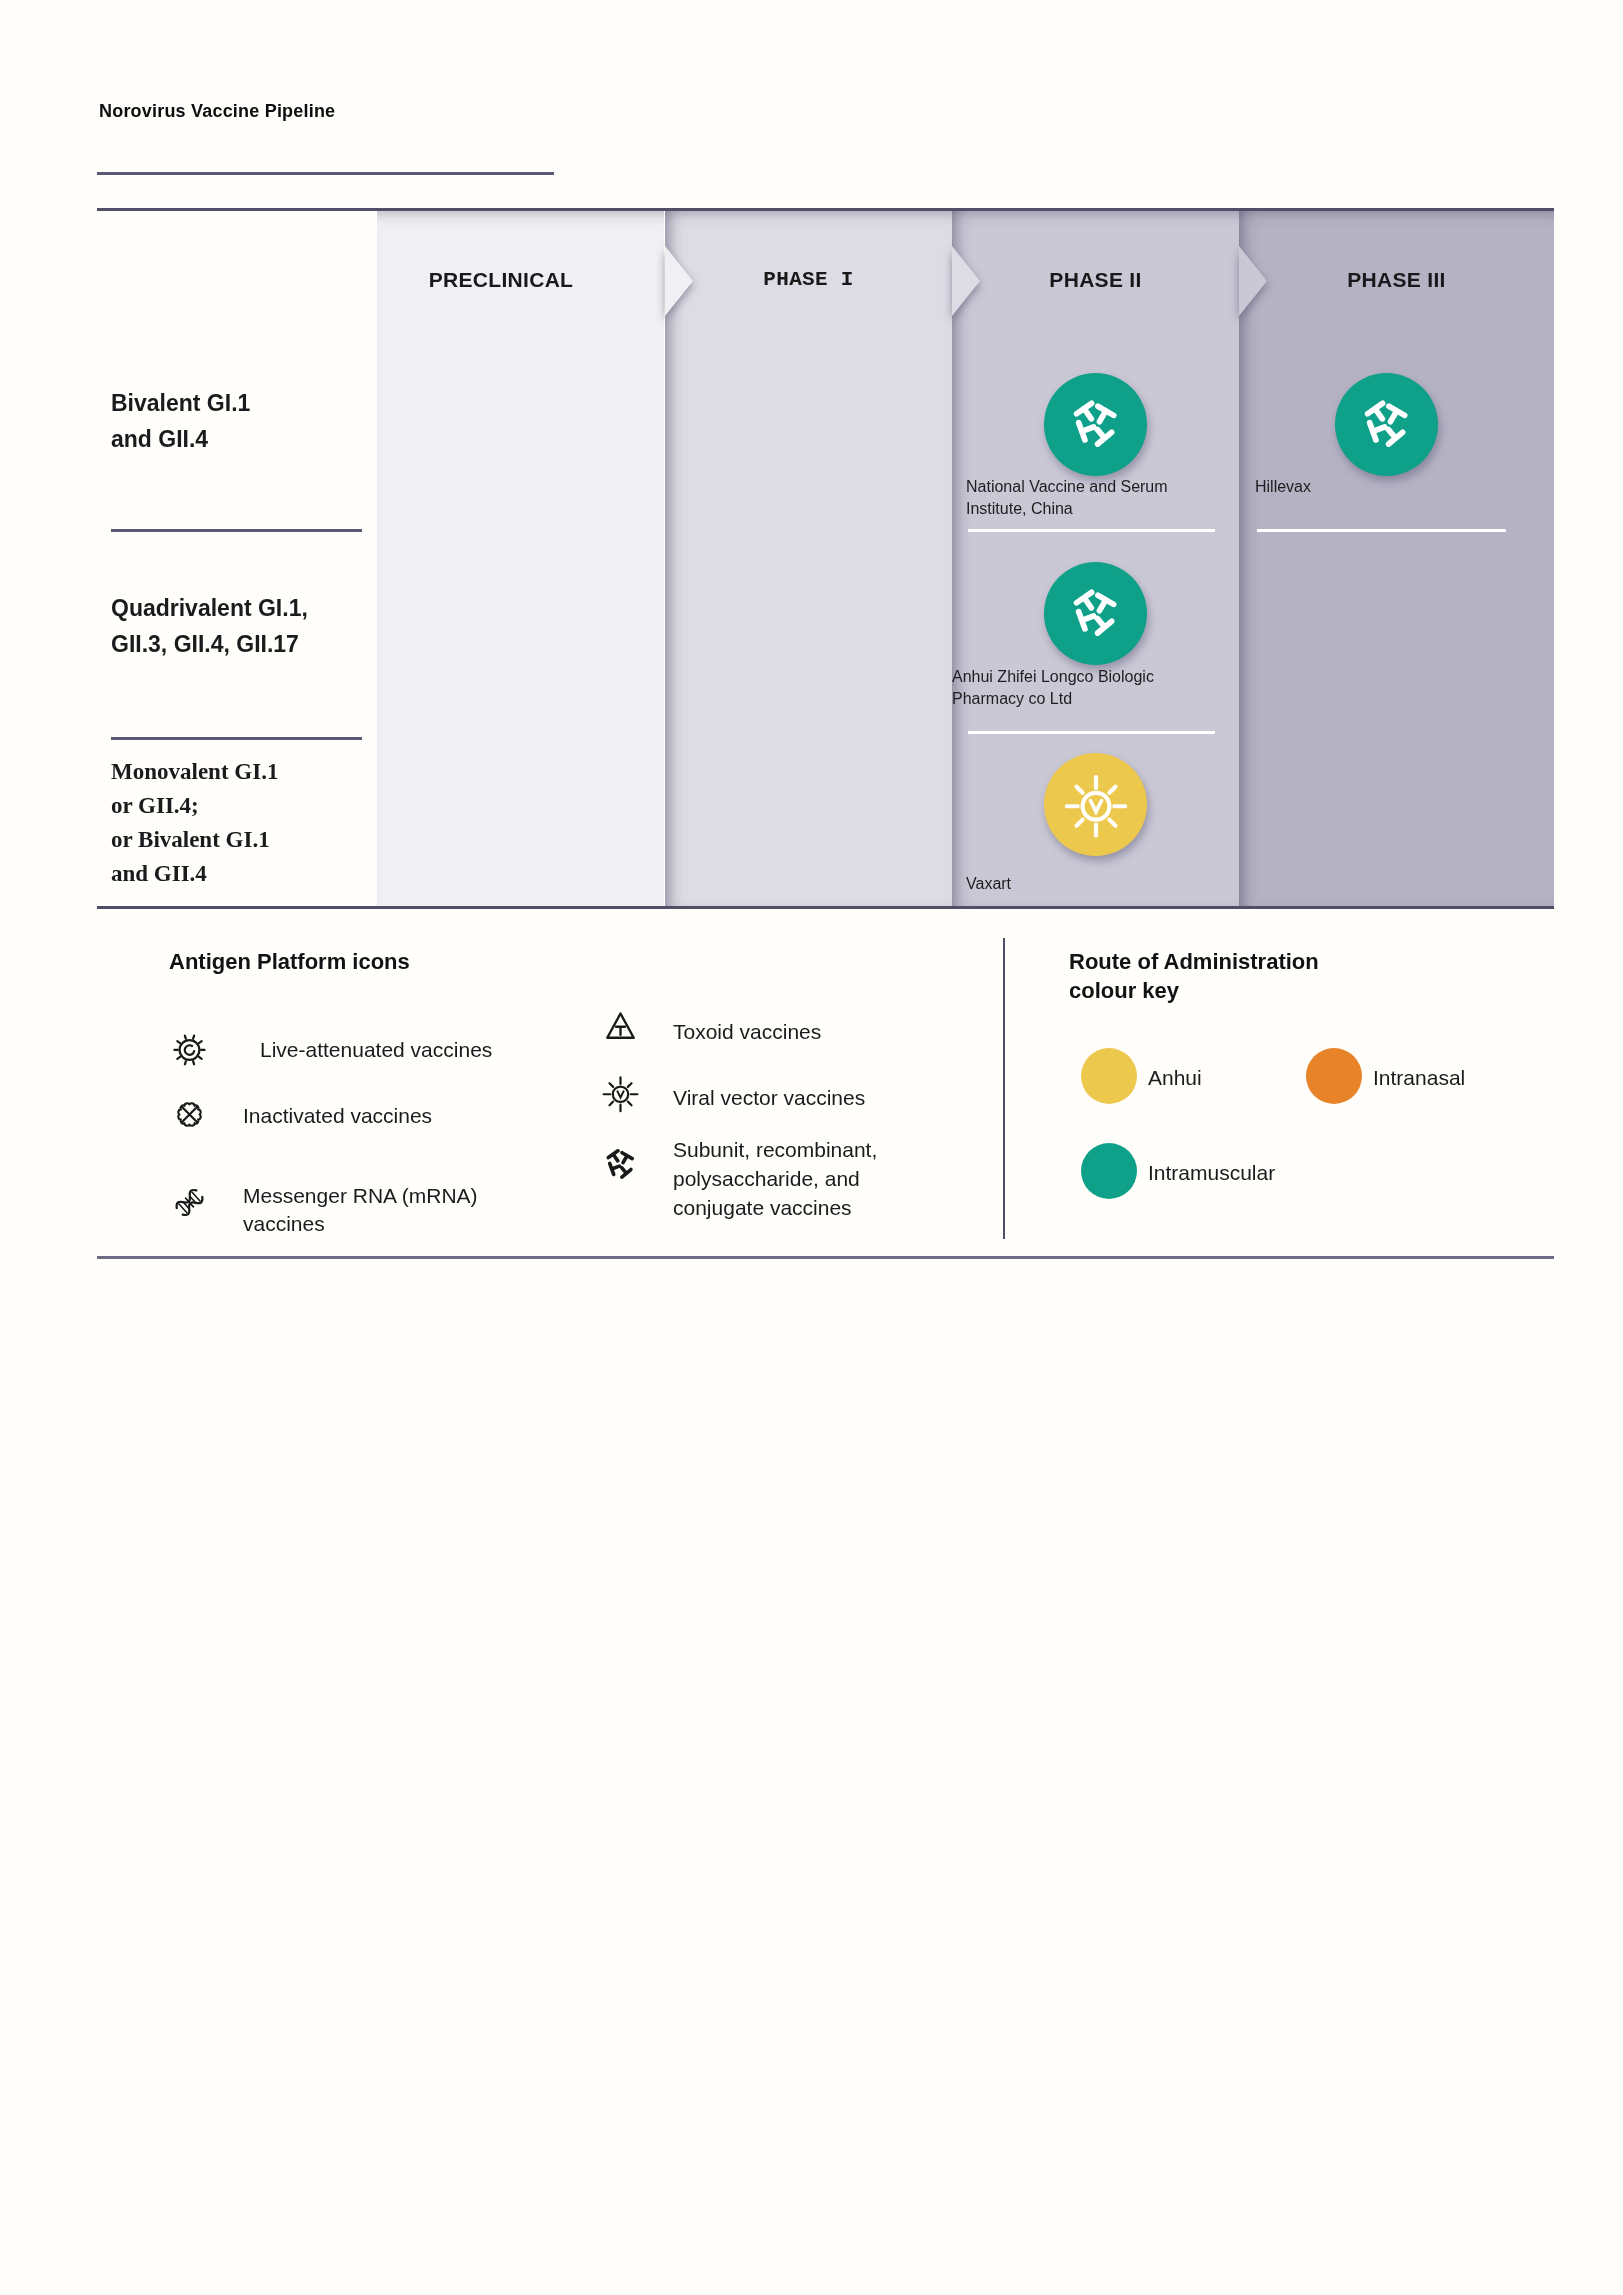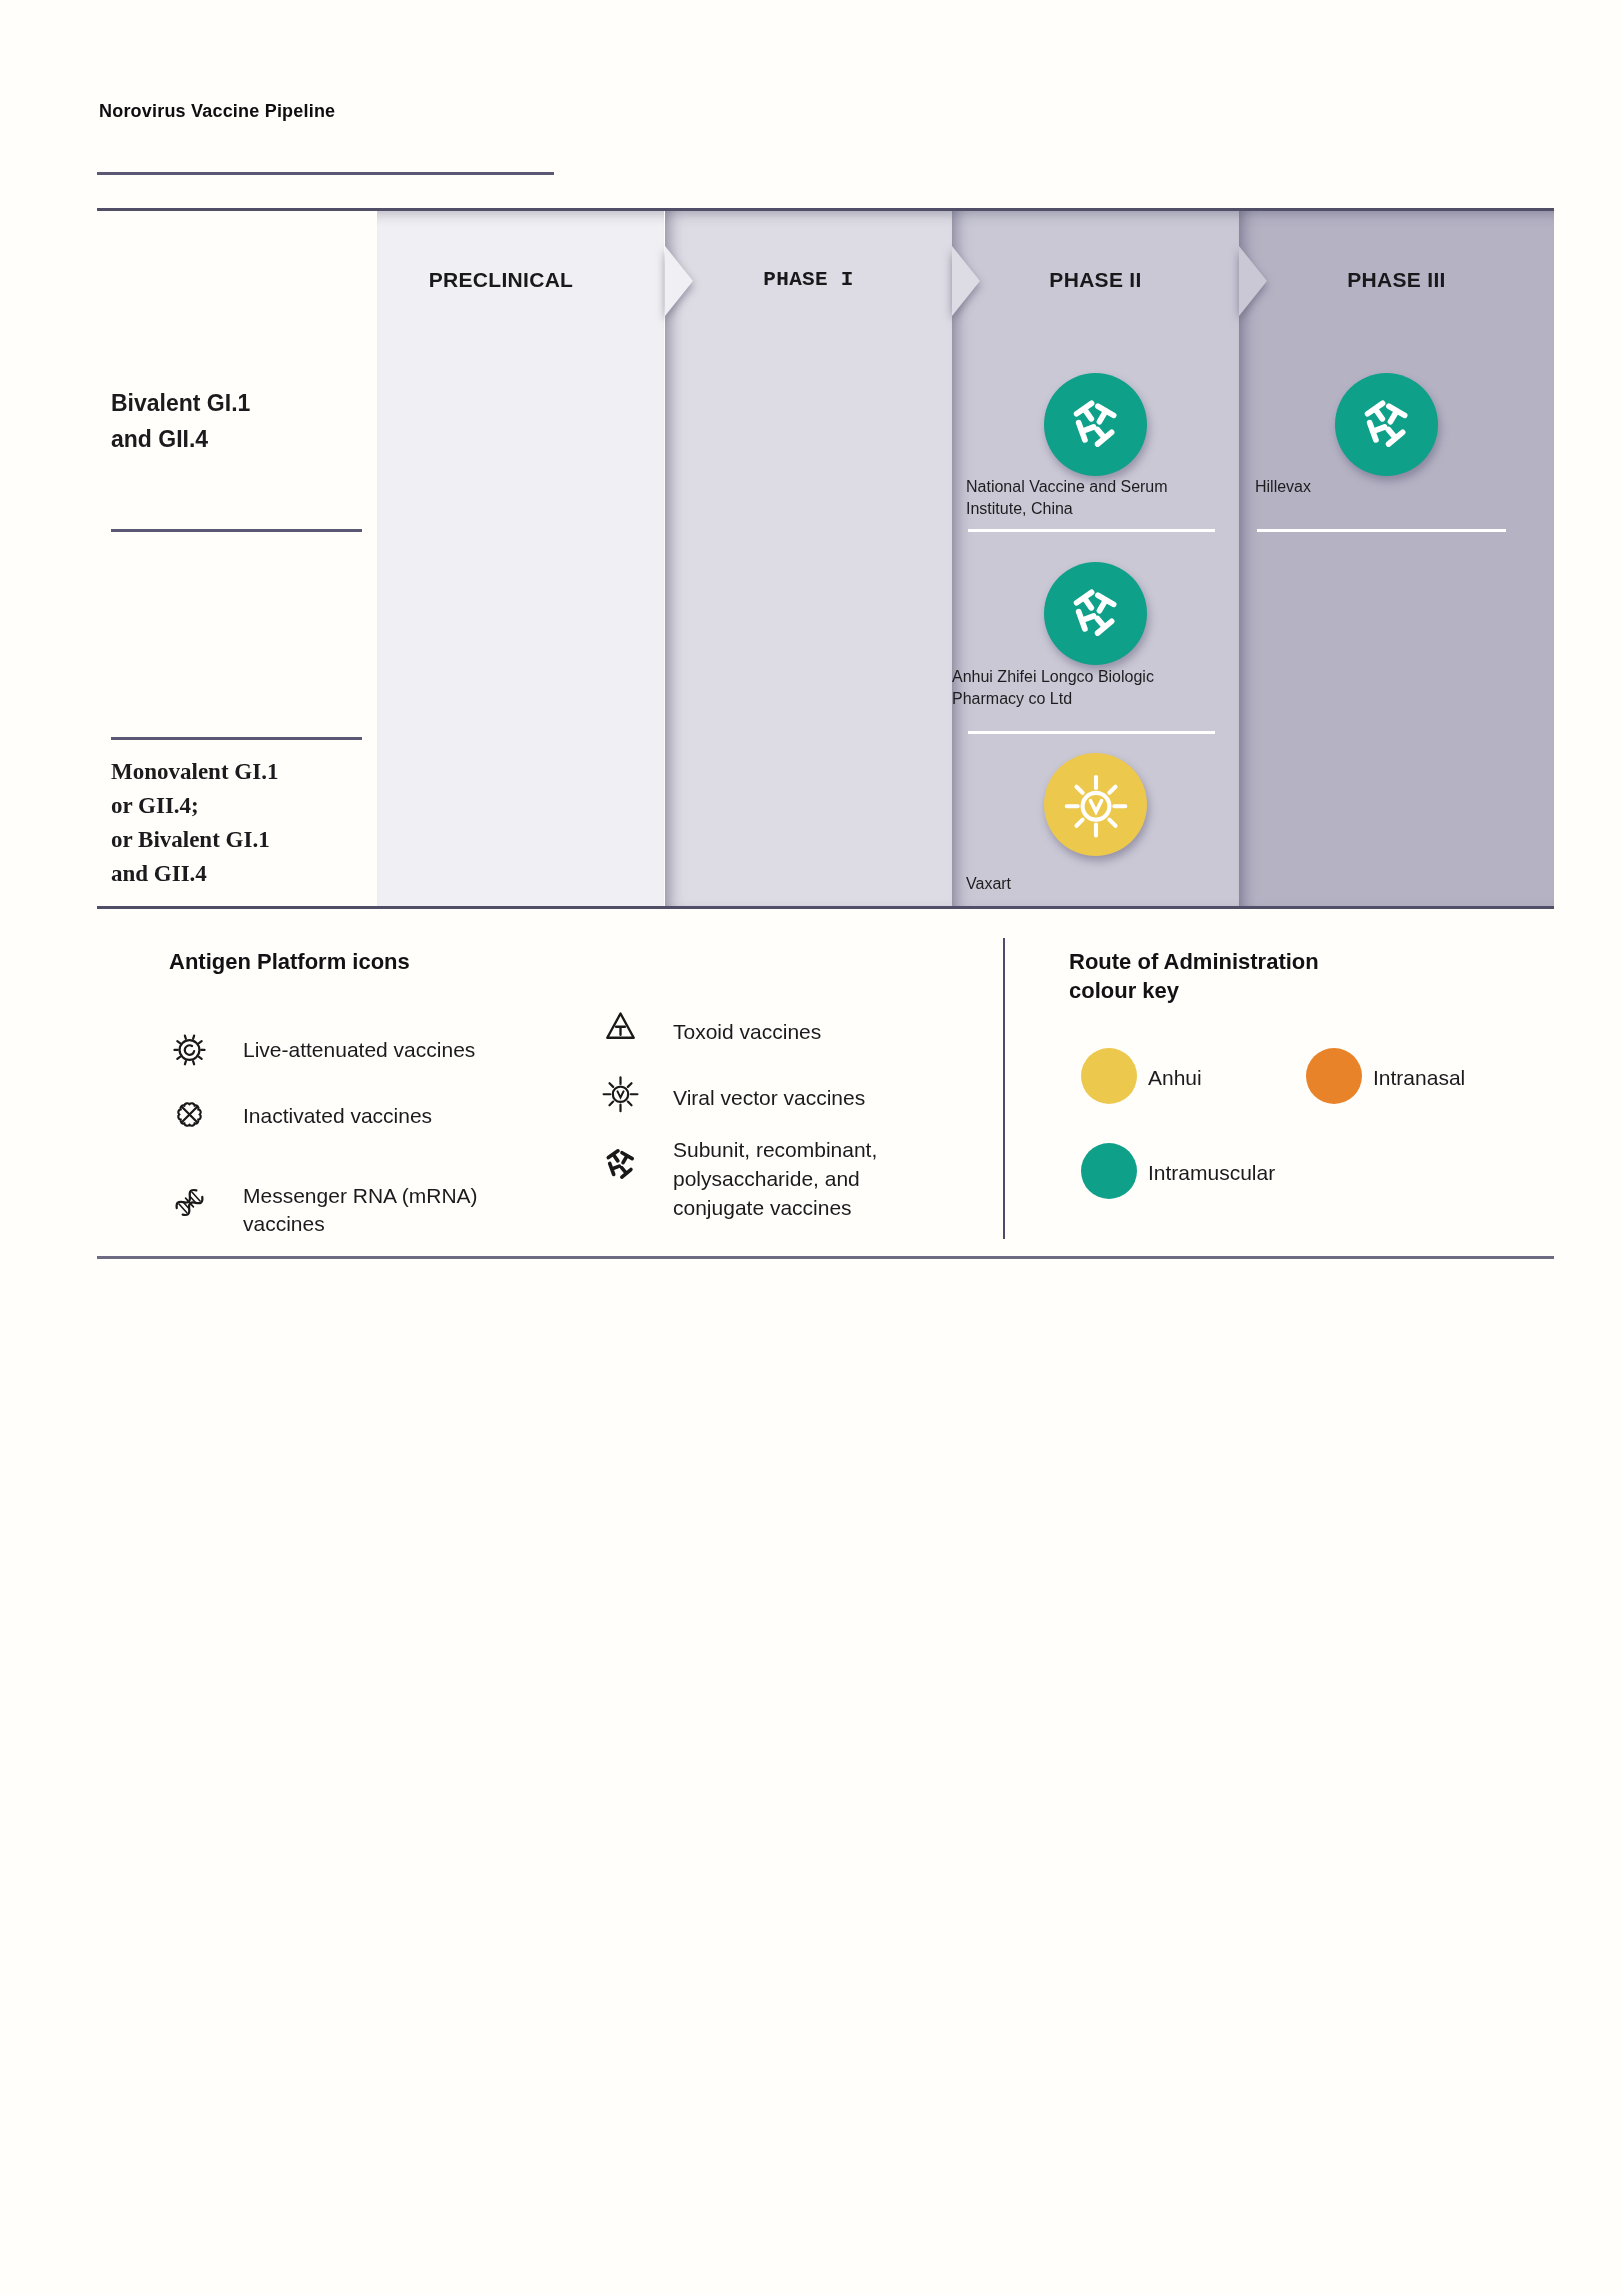--- a/index.html
+++ b/index.html
@@ -79,20 +79,24 @@
   <div class="abs phase-label pl2">PHASE I</div>
   <div class="abs phase-label pl3">PHASE II</div>
   <div class="abs phase-label pl4">PHASE III</div>
 
   <div class="abs row-label" style="top:385px;">
     <div>Bivalent GI.1</div>
     <div>and GII.4</div>
   </div>
   <div class="abs row-sep" style="top:529px;"></div>
 
+  <div class="abs row-label" style="top:590px;">
+    <div>Quadrivalent GI.1,</div>
+    <div>GII.3, GII.4, GII.17</div>
+  </div>
   <div class="abs row-sep" style="top:737px;"></div>
 
   <div class="abs row-label small-lh" style="top:755px;">
     <div>Monovalent GI.1</div>
     <div>or GII.4;</div>
     <div>or Bivalent GI.1</div>
     <div>and GII.4</div>
   </div>
 
   <div class="abs pipe-icon" style="left: 1044px; top: 373px; background-color: rgb(15, 160, 137);">
@@ -187,21 +191,21 @@
 
   <div class="abs licon" style="left:166px;top:1025px;">
     <svg viewBox="0 0 64 64" width="47" height="47">
       <g fill="none" stroke="#191919" stroke-width="3" stroke-linecap="round">
         <circle cx="32" cy="34" r="13.5"></circle>
         <path d="M48 34h4.5M44.9 43.4l3.7 2.7M36.9 49.2l1.4 4.3M27.1 49.2l-1.4 4.3M19.1 43.4l-3.7 2.7M16 34h-4.5M19.1 24.6l-3.7-2.7M27.1 18.8l-1.4-4.3M36.9 18.8l1.4-4.3M44.9 24.6l3.7-2.7"></path>
         <path d="M35.5 28.6 A6.5 6.5 0 1 0 38.4 35.5"></path>
       </g>
     </svg>
   </div>
-  <div class="abs legend-label" style="left:243px;top:1036px;">Live-attenuated vaccines</div>
+  <div class="abs legend-label" style="left:260px;top:1036px;">Live-attenuated vaccines</div>
 
   <div class="abs licon" style="left:166px;top:1091px;">
     <svg viewBox="0 0 64 64" width="47" height="47">
       <g fill="none" stroke="#191919" stroke-width="3" stroke-linecap="round">
         <path d="M46 32 A4.1 4.1 0 0 1 44.1 39 A4.1 4.1 0 0 1 39 44.1 A4.1 4.1 0 0 1 32 46 A4.1 4.1 0 0 1 25 44.1 A4.1 4.1 0 0 1 19.9 39 A4.1 4.1 0 0 1 18 32 A4.1 4.1 0 0 1 19.9 25 A4.1 4.1 0 0 1 25 19.9 A4.1 4.1 0 0 1 32 18 A4.1 4.1 0 0 1 39 19.9 A4.1 4.1 0 0 1 44.1 25 A4.1 4.1 0 0 1 46 32 Z"></path>
         <path d="M22.5 22.5 41.5 41.5M41.5 22.5 22.5 41.5"></path>
       </g>
     </svg>
   </div>
   <div class="abs legend-label" style="left:243px;top:1102px;">Inactivated vaccines</div>

